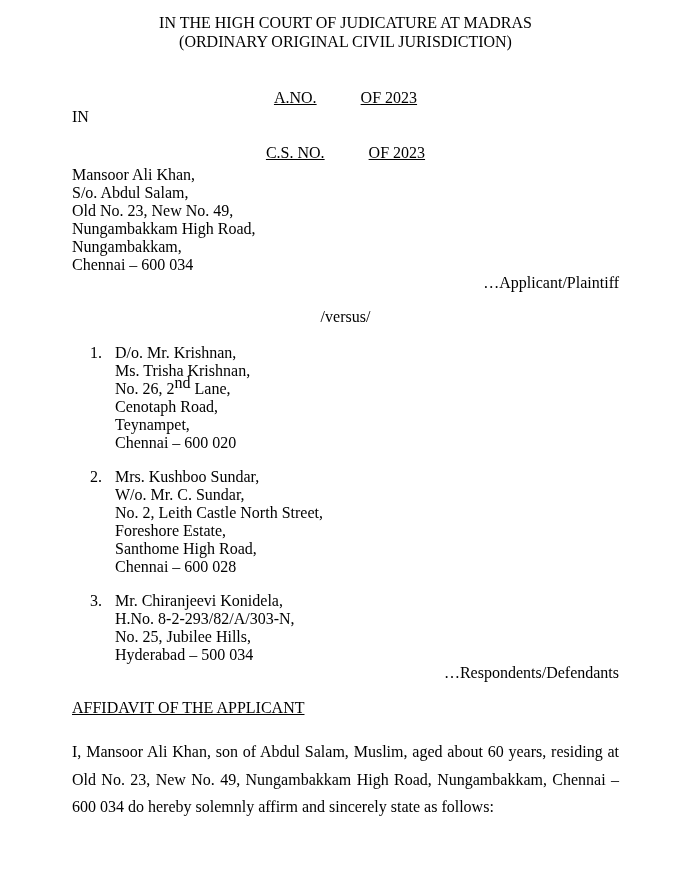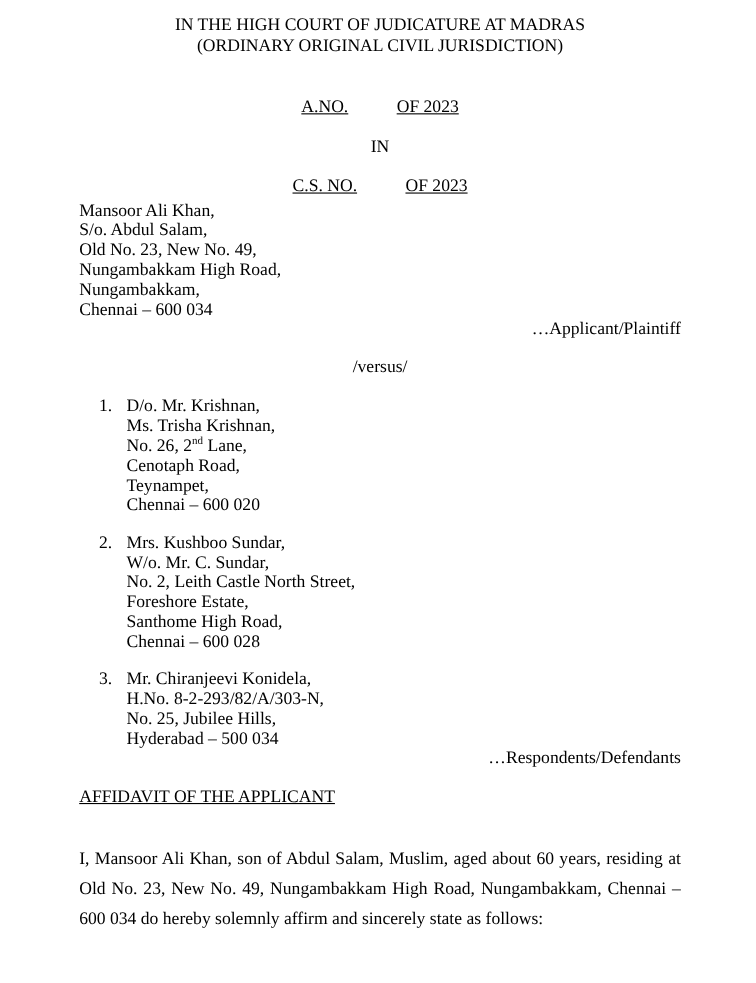--- a/index.html
+++ b/index.html
@@ -22,23 +22,22 @@
     text-align: center;
     line-height: 19px;
   }
   .case-line {
     text-align: center;
     line-height: 19px;
     text-decoration: underline;
   }
   .case-line-application { margin-top: 37px; }
   .case-conjunction {
-    text-align: center;
+    text-align: left;
     line-height: 19px;
-    margin-top: 17px;
   }
   .case-line-suit { margin-top: 17px; }
   .num-gap {
     display: inline-block;
     width: 44px;
   }
   .applicant-block {
     margin-top: 4px;
     line-height: 18px;
   }
@@ -60,31 +59,31 @@
     line-height: 18px;
     margin-bottom: 16px;
   }
   .respondent:last-child { margin-bottom: 0; }
   .resp-num {
     position: absolute;
     left: 18px;
     top: 0;
   }
   sup {
-    font-size: 10px;
+    font-size: 16px;
     line-height: 0;
     vertical-align: super;
   }
   .affidavit-title {
     text-decoration: underline;
     line-height: 19px;
     margin-top: 16px;
   }
   .affidavit-body {
-    margin-top: 33px;
+    margin-top: 21px;
     text-align: justify;
     line-height: 27.5px;
   }
 </style>
 </head>
 <body>
 
 <div class="page">
 
   <div class="court-header">

